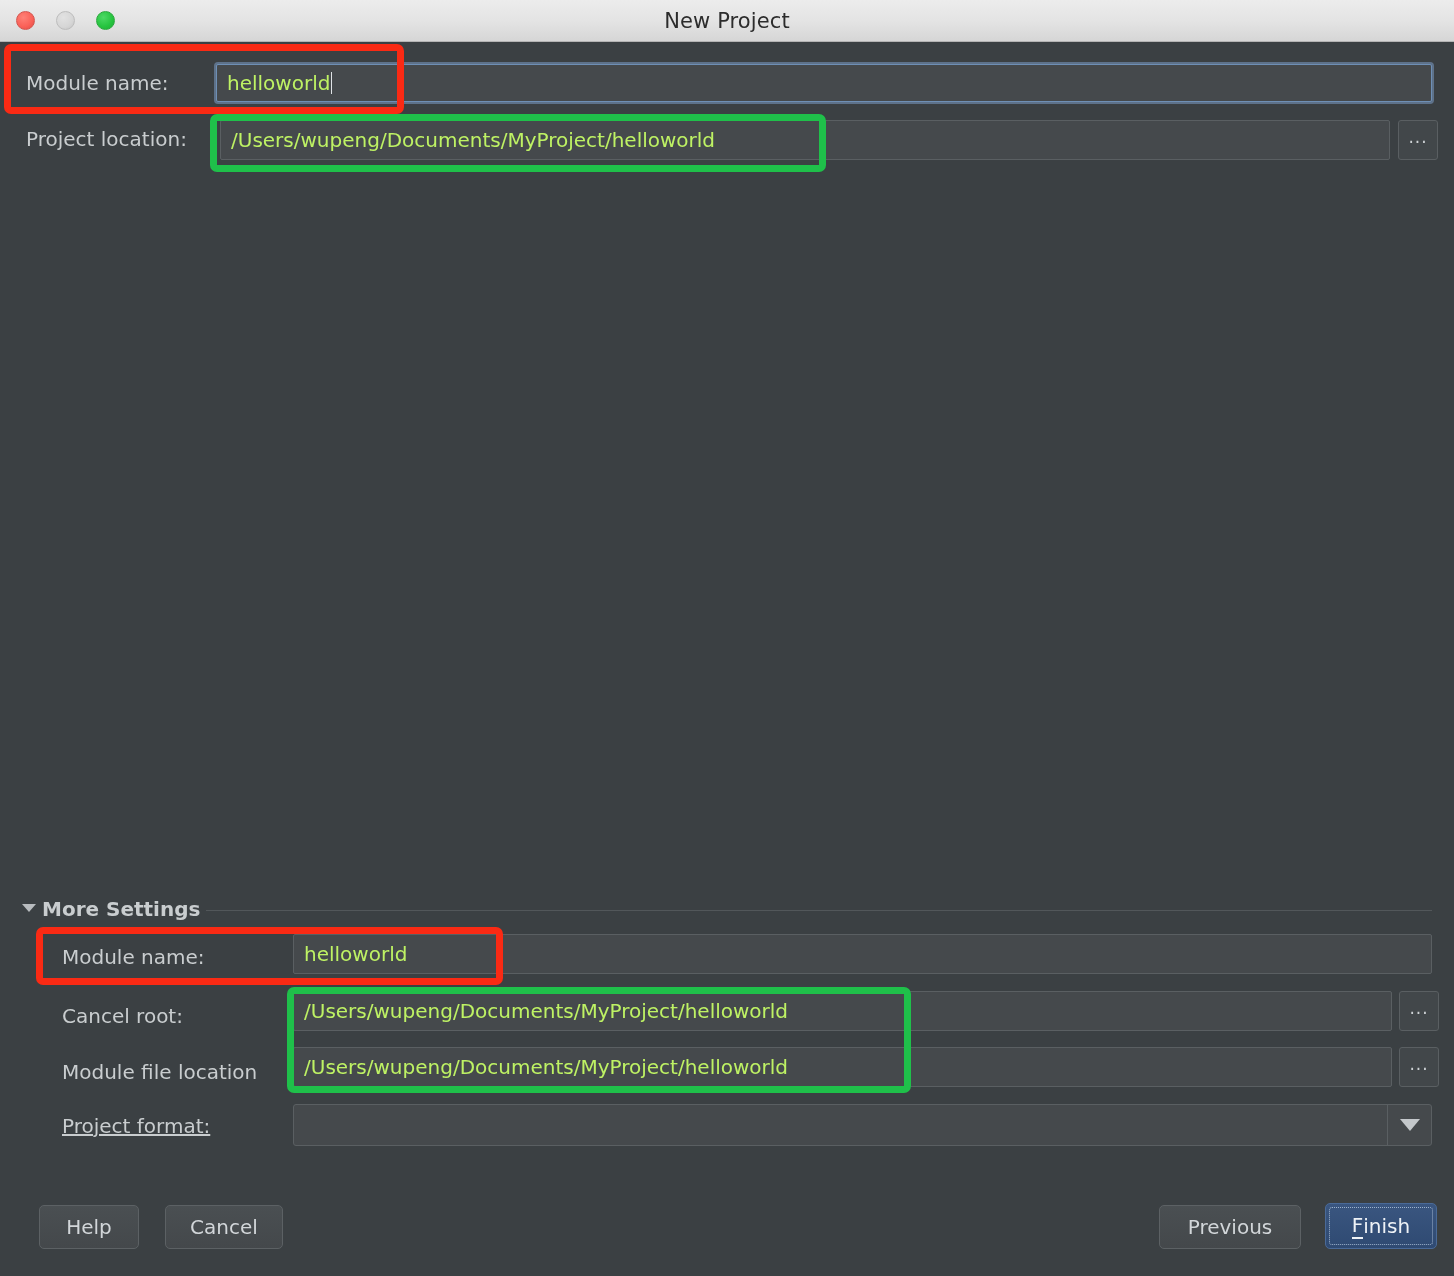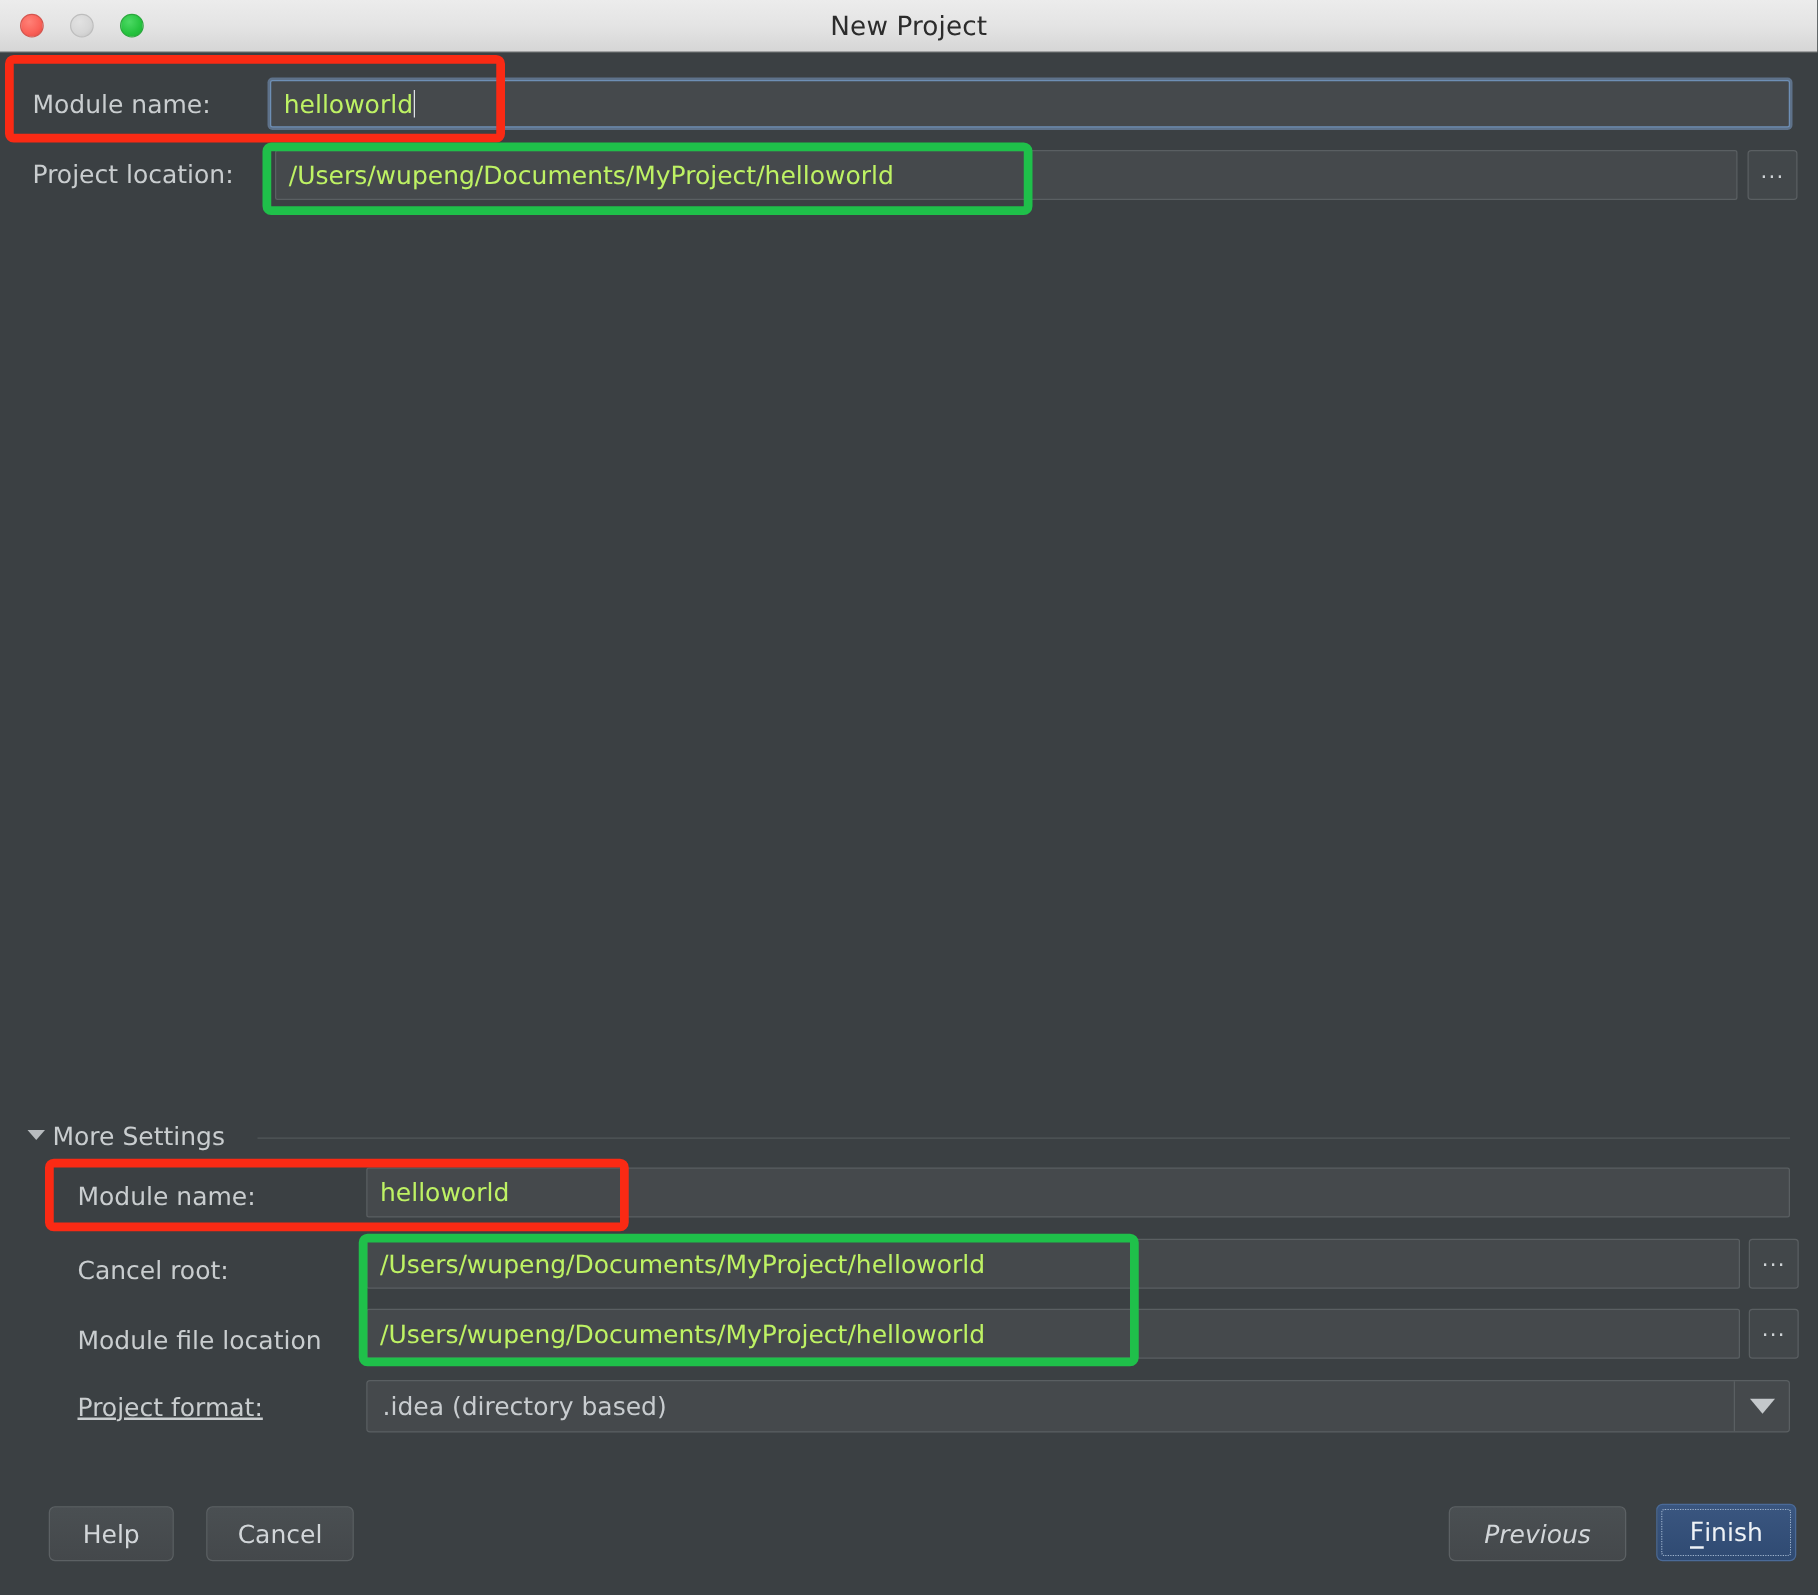--- a/index.html
+++ b/index.html
@@ -120,20 +120,21 @@
     border-left: 7px solid transparent;
     border-right: 7px solid transparent;
     border-top: 8px solid #b8bcbf;
   }
   #more-settings-label {
     position: absolute;
     left: 20px; top: 0;
     font-size: 20px;
     color: #c9cdcf;
     white-space: nowrap;
+    font-weight: bold;
   }
   #more-settings-line {
     position: absolute;
     left: 184px; top: 13px;
     right: 0;
     height: 1px;
     background: #52575a;
   }
 
   
@@ -252,29 +253,28 @@
     <div class="browse-btn" style="left:1399px; top:991px; width:40px; height:40px; top:949px;">...</div>
 
     <div class="lbl" style="left:62px; top:1018px;">Module file location</div>
     <div class="field" style="left:293px; top:1005px; width:1099px; height:40px;">
       <span>/Users/wupeng/Documents/MyProject/helloworld</span>
     </div>
     <div class="browse-btn" style="left:1399px; top:1005px; width:40px; height:40px;">...</div>
 
     <div class="lbl" style="left:62px; top:1072px;text-decoration:underline;">Project format:</div>
     <div id="project-format-combo">
-      <div id="project-format-value">.idea (directory based)</div>
       <div id="project-format-arrow-box">
         <div id="project-format-arrow"></div>
       </div>
     </div>
 
     <div class="btn" style="left:39px; top:1163px; width:100px;">Help</div>
     <div class="btn" style="left:165px; top:1163px; width:118px;">Cancel</div>
-    <div class="btn" style="left:1159px; top:1163px; width:142px;font-style:italic;">Previous</div>
+    <div class="btn" style="left:1159px; top:1163px; width:142px;">Previous</div>
     <div class="btn primary" style="left:1325px; top:1161px; width:112px; height:46px; position:absolute;">
       <span class="mnemonic">F</span>
         <span>inish</span>
       <span class="focus-ring"></span>
     </div>
 
   </div>
 
   <div class="annot red" style="left:4px;   top:44px;  width:400px; height:70px;"></div>
   <div class="annot green" style="left:210px; top:114px; width:616px; height:58px;"></div>

